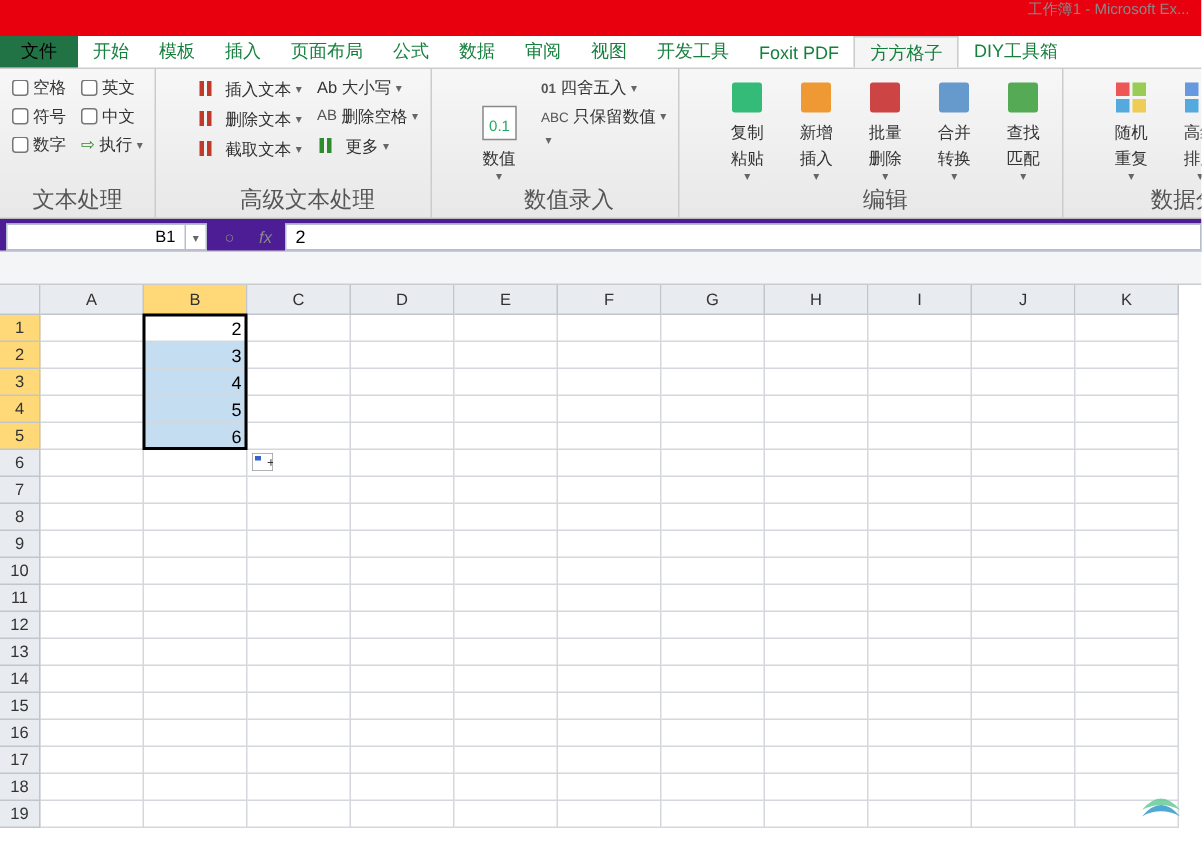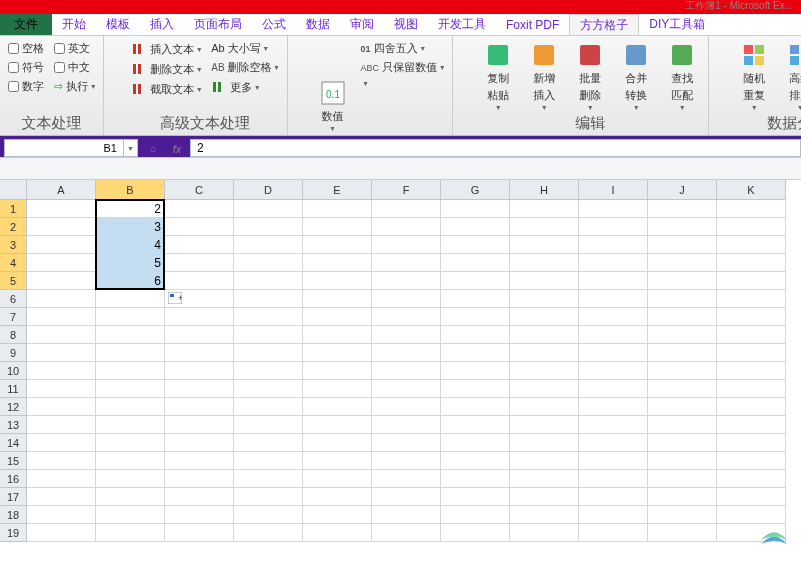--- a/index.html
+++ b/index.html
@@ -1,23 +1,23 @@
 <!DOCTYPE html>
 <html><head>
 <meta charset="utf-8">
 <style>
 * { margin: 0; padding: 0; box-sizing: border-box; font-family: "Microsoft YaHei", SimSun, Arial, sans-serif; }
 body { background: #fff; width: 801px; height: 567px; overflow: hidden; position: relative; }
 
-.titlebar { height: 14px; background: #e8000f; position: relative; }
+.titlebar { height: 24px; background: #e8000f; position: relative; }
 .title-right { position: absolute; right: 8px; top: -1px; color: #888; font-size: 10px; }
 
 .tabs { height: 22px; background: #fff; display: flex; border-bottom: 1px solid #ccc; }
 .tab-file { background: #217346; color: #000000; padding: 2px 14px; font-size: 12px; display: flex; align-items: center; }
-.tab { padding: 2px 10px; font-size: 12px; color: #6d28d9; display: flex; align-items: center; cursor: pointer; }
+.tab { padding: 2px 10px; font-size: 12px; color: #15803d; display: flex; align-items: center; cursor: pointer; }
 .tab.active { background: #f5f5f5; border: 1px solid #ccc; border-bottom: none; }
 
 .ribbon { height: 100px; background: linear-gradient(#f7f7f7, #e8e8e8); border-bottom: 1px solid #bbb; display: flex; gap: 19px; }
 .group { border-right: 1px solid #ccc; padding: 2px 6px 0 6px; display: flex; flex-direction: column; justify-content: space-between; }
 .group-label { text-align: center; font-size: 15px; color: #555; padding-bottom: 2px; }
 .group-body { flex: 1; display: flex; gap: 6px; }
 .col { display: flex; flex-direction: column; gap: 2px; padding-top: 2px; }
 .item { display: flex; align-items: center; gap: 3px; font-size: 11px; color: #333; white-space: nowrap; cursor: pointer; padding: 1px 2px; }
 .item input[type=checkbox] { width: 11px; height: 11px; }
 .caret { font-size: 8px; color: #666; }
@@ -198,20 +198,21 @@
             <span style="font-size:9px;font-weight:normal;color:#555">ABC</span> 
             <span>只保留数值</span> 
             <span class="caret">▾</span>
           </div>
           <div class="item"> 
             <span></span> 
             <span class="caret">▾</span>
           </div>
         </div>
     </div>
+    <div class="group-label">数值录入</div>
   </div>
 
   <div class="group">
     <div class="group-body" id="g4">
         <div class="bigbtn">
           <span class="icon icon-lg">
             <svg viewBox="0 0 28 28">
               <rect x="4" y="4" width="20" height="20" fill="#3b7" rx="2"></rect>
             </svg>
           </span>

